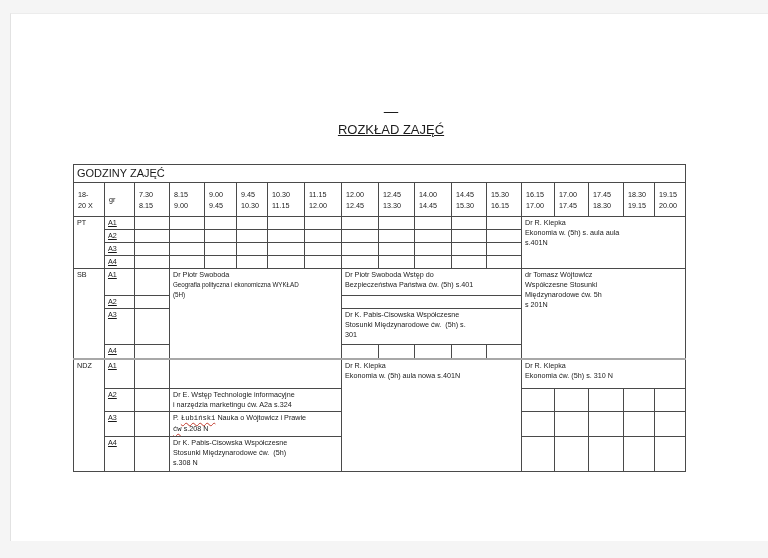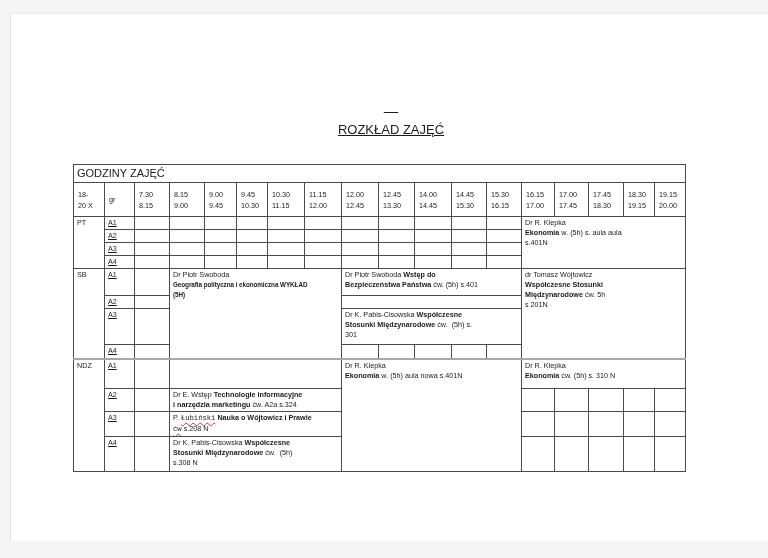--- a/index.html
+++ b/index.html
@@ -47,21 +47,21 @@
     overflow: hidden;
     white-space: pre-wrap;
   }
   .godziny { line-height: 10px; padding-left: 4px; font-size: 11px; }
   .hdr th { vertical-align: middle; line-height: 11px; padding-left: 4px; }
   .day  { padding-top: 2px; padding-left: 4px; }
   .grp  { padding-top: 2px; padding-left: 5px; text-decoration: underline; }
   .empty{ padding: 0; }
   .content { padding: 1px 3px; }
   .c-mid { vertical-align: middle; text-align: center; line-height: 1.5; }
-  .seg-b { font-weight: bold; margin-top: 27px; }
+  .seg-b { font-weight: normal; margin-top: 27px; }
   .seg-sq {
     text-decoration: underline;
     text-decoration-style: wavy;
     text-decoration-color: #c0392b;
     text-decoration-thickness: 1px;
     text-underline-offset: 2px;
     font-family: Liberation Mono, monospace;
   }
   .geo .seg-b { font-size: 6.3px; letter-spacing: -0.05px; }
   tr.split td { border-top: 2.5px solid #a8a8a8; }

